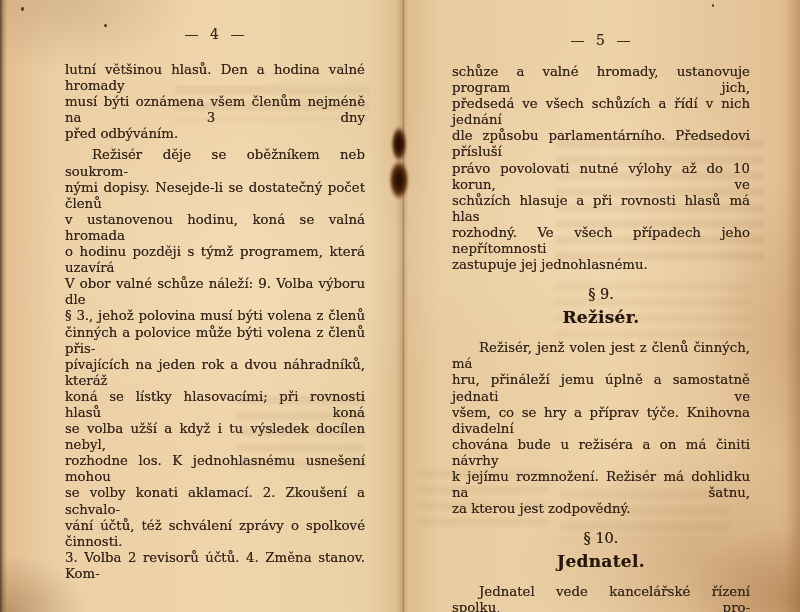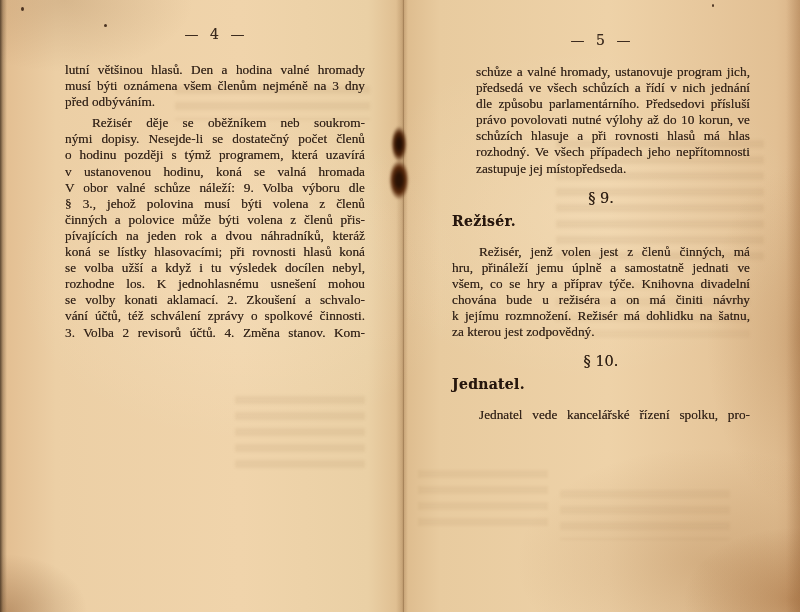--- a/index.html
+++ b/index.html
@@ -22,30 +22,30 @@
   .page.left{left:65px;width:300px;}
   .page.right{left:452px;width:298px;}
   .page-head{
     text-align:center;font-size:14px;line-height:16px;
     color:#3a2a1e;word-spacing:5px;letter-spacing:1px;
     text-shadow:0 0 .4px rgba(55,35,20,.6);
   }
   .page.right .page-head{margin-top:6px;}
   .para{--lh:16.1px;font-size:13.3px;line-height:var(--lh);
     text-shadow:0 0 .35px rgba(50,32,18,.65);}
-  .para .ln{text-align:justify;text-align-last:justify;font-family:Liberation Serif, serif;}
+  .para .ln{text-align:justify;text-align-last:justify;}
   .para .ln.last{text-align-last:left;}
   .para.indent .ln:first-child{text-indent:27px;}
   .page.left .para:nth-of-type(1){margin-top:20px;}
   .page.left .para:nth-of-type(2){margin-top:5px;}
-  .page.right .para.first{margin-top:16px;margin-left:24px;}
+  .page.right .para.first{margin-top:16px;}
   .para.after-title{margin-top:12px;}
   .sec-num{margin-top:12px;text-align:center;font-size:14.5px;line-height:18px;
     color:#2c1d12;text-shadow:0 0 .4px rgba(44,29,18,.6);}
-  .sec-title{margin:4px 0 0 0;font-size:14px;line-height:21px;
+  .sec-title{margin:4px 0 0 0;text-align:center;font-size:17px;line-height:21px;
     font-weight:bold;color:#26160d;letter-spacing:.3px;
     text-shadow:0 0 .4px rgba(38,22,13,.55);}
   
   .left-edge{position:absolute;left:0;top:0;width:7px;height:612px;
     background:linear-gradient(90deg,rgba(58,41,25,.8),rgba(92,66,40,.35) 3px,rgba(92,66,40,0) 7px);}
   .right-edge{position:absolute;right:0;top:0;width:14px;height:612px;
     background:linear-gradient(270deg,rgba(140,90,45,.32),rgba(140,90,45,0));}
   .spine{position:absolute;left:396px;top:0;width:12px;height:612px;
     background:linear-gradient(90deg,rgba(0,0,0,0),rgba(120,80,40,.18) 45%,rgba(120,80,40,.28) 55%,rgba(0,0,0,0));}
   .crease{position:absolute;left:403px;top:0;width:1px;height:612px;
@@ -87,22 +87,22 @@
   <section class="page left">
     <header class="page-head">— 4 —</header>
     <div class="para">
         <div class="ln">lutní většinou hlasů. Den a hodina valné hromady</div>
         <div class="ln">musí býti oznámena všem členům nejméně na 3 dny</div>
         <div class="ln last">před odbýváním.</div>
       </div>
     <div class="para indent">
         <div class="ln">Režisér děje se oběžníkem neb soukrom-</div>
         <div class="ln">nými dopisy. Nesejde-li se dostatečný počet členů</div>
+        <div class="ln">v ustanovenou hodinu, koná se valná hromada</div>
         <div class="ln">o hodinu později s týmž programem, která uzavírá</div>
-        <div class="ln">v ustanovenou hodinu, koná se valná hromada</div>
         <div class="ln">V obor valné schůze náleží: 9. Volba výboru dle</div>
         <div class="ln">§ 3., jehož polovina musí býti volena z členů</div>
         <div class="ln">činných a polovice může býti volena z členů přis-</div>
         <div class="ln">pívajících na jeden rok a dvou náhradníků, kteráž</div>
         <div class="ln">koná se lístky hlasovacími; při rovnosti hlasů koná</div>
         <div class="ln">se volba užší a když i tu výsledek docílen nebyl,</div>
         <div class="ln">rozhodne los. K jednohlasnému usnešení mohou</div>
         <div class="ln">se volby konati aklamací. 2. Zkoušení a schvalo-</div>
         <div class="ln">vání účtů, též schválení zprávy o spolkové činnosti.</div>
         <div class="ln">3. Volba 2 revisorů účtů. 4. Změna stanov. Kom-</div>
@@ -112,21 +112,21 @@
 
   <section class="page right">
     <header class="page-head">— 5 —</header>
     <div class="para first">
         <div class="ln">schůze a valné hromady, ustanovuje program jich,</div>
         <div class="ln">předsedá ve všech schůzích a řídí v nich jednání</div>
         <div class="ln">dle způsobu parlamentárního. Předsedovi přísluší</div>
         <div class="ln">právo povolovati nutné výlohy až do 10 korun, ve</div>
         <div class="ln">schůzích hlasuje a při rovnosti hlasů má hlas</div>
         <div class="ln">rozhodný. Ve všech případech jeho nepřítomnosti</div>
-        <div class="ln last">zastupuje jej místopředseda.</div>
+        <div class="ln last">zastupuje jej jednohlasnému.</div>
       </div>
     <div class="sec-num">§ 9.</div>
     <h2 class="sec-title">Režisér.</h2>
     <div class="para indent after-title">
         <div class="ln">Režisér, jenž volen jest z členů činných, má</div>
         <div class="ln">hru, přináleží jemu úplně a samostatně jednati ve</div>
         <div class="ln">všem, co se hry a příprav týče. Knihovna divadelní</div>
         <div class="ln">chována bude u režiséra a on má činiti návrhy</div>
         <div class="ln">k jejímu rozmnožení. Režisér má dohlidku na šatnu,</div>
         <div class="ln last">za kterou jest zodpovědný.</div>

